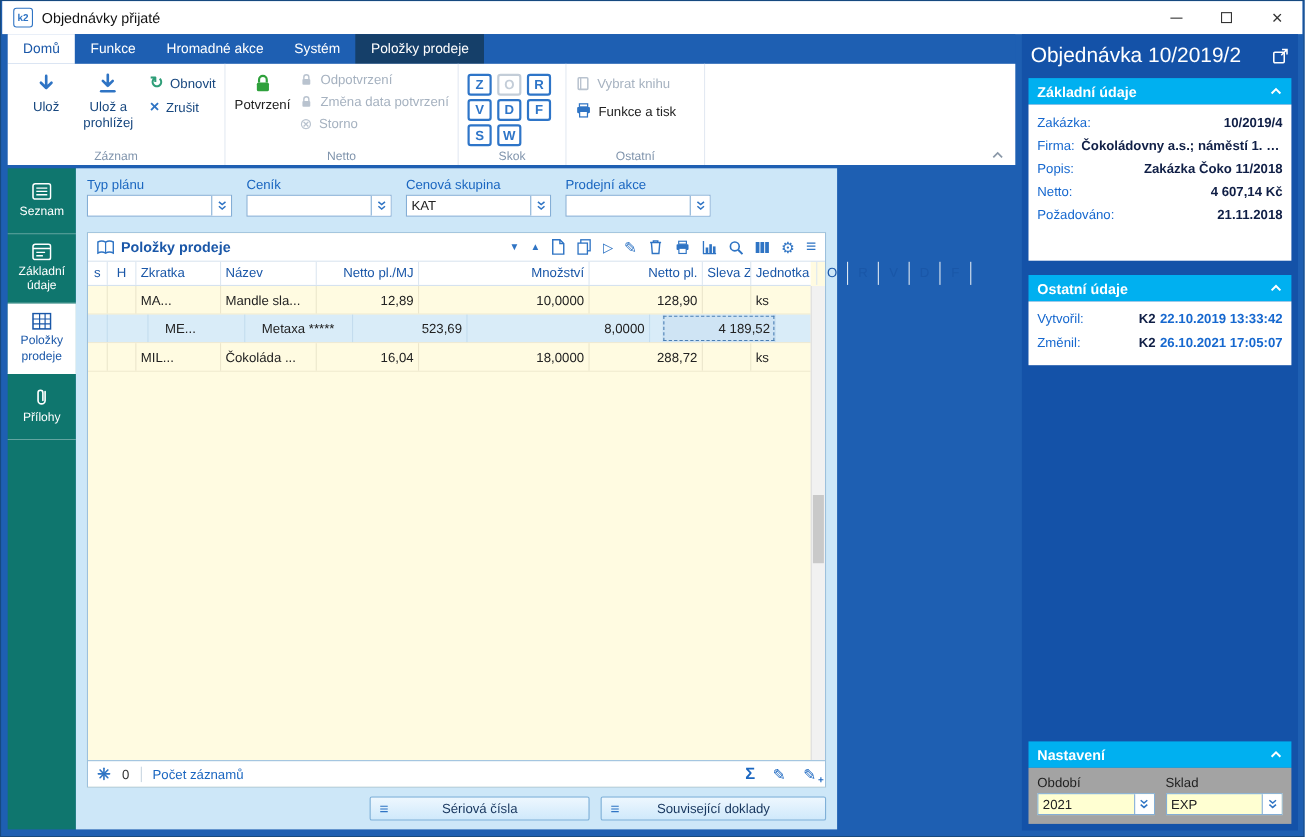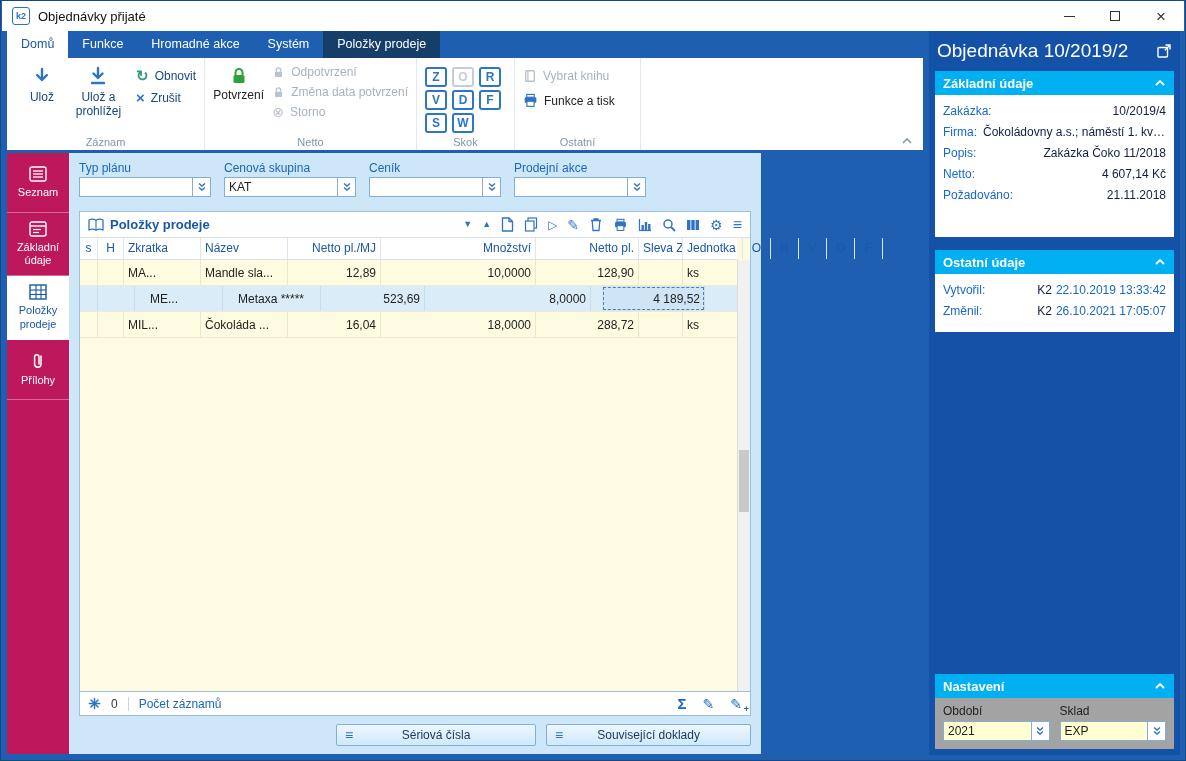--- a/index.html
+++ b/index.html
@@ -35,21 +35,21 @@
   .refresh-glyph { font-size:15px; line-height:14px; color:#2f9e78; font-weight:bold; }
   .x-glyph { font-size:15px; line-height:14px; color:#2f74c4; font-weight:bold; }
   .storno-glyph { font-size:14px; line-height:14px; color:#b9c3cf; }
   .skok-grid { display:grid; grid-template-columns:repeat(3,22px); gap:3px 5px; margin-top:4px; }
   .skbtn { width:22px; height:20px; border:2px solid #2e75c8; border-radius:3px; background:#fff; color:#2e75c8; font-weight:bold; font-size:12px; display:flex; align-items:center; justify-content:center; }
   .skbtn.disabled { border-color:#c3cdd8; color:#c3cdd8; }
   .ostatni-col { display:flex; flex-direction:column; gap:10px; margin-top:6px; }
   .ribbon-collapse { position:absolute; right:10px; bottom:5px; color:#8a98a8; }
 
   
-  .sidebar { position:absolute; left:6px; top:152px; width:62px; bottom:6px; background:#be185d; display:flex; flex-direction:column; }
+  .sidebar { position:absolute; left:6px; top:152px; width:62px; bottom:6px; background:#0f766e; display:flex; flex-direction:column; }
   .side-item { min-height:60px; padding:8px 2px; display:flex; flex-direction:column; align-items:center; justify-content:center; gap:4px; color:#fff; font-size:11px; text-align:center; line-height:1.2; border-bottom:1px solid rgba(255,255,255,0.35); }
   .side-item.active { background:#fff; color:#1a57a8; }
 
   
   .content { position:absolute; left:68px; top:152px; width:692px; bottom:6px; background:#cde7f8;padding-left:20px; }
   .filters { position:absolute; top:8px; left:10px; display:flex; gap:13px; }
   .filter { width:132px; }
   .filter-label { font-size:12px; color:#1a66c0; margin-bottom:2px; }
   .combo { height:20px; background:#fff; border:1px solid #84aed6; display:flex; align-items:stretch; }
   .combo-val { flex:1; font-size:12px; color:#222; padding:2px 4px; overflow:hidden; white-space:nowrap; }
@@ -100,21 +100,21 @@
   
   .panel { position:absolute; left:928px; top:30px; right:5px; bottom:5px; background:#1452a8; display:flex; flex-direction:column; padding:0 6px 6px 6px; }
   .panel-title { height:40px; display:flex; align-items:center; color:#fff; font-size:19px; padding:0 2px; }
   .panel-title .expand { margin-left:auto; color:#fff; }
   .sec-head { height:24px; background:#00b0f0; display:flex; align-items:center; justify-content:space-between; padding:0 8px; color:#fff; font-weight:bold; font-size:13px; flex:none; }
   .sec-box { background:#fff; padding:6px 8px; flex:none; }
   .sec-gap { height:13px; flex:none; }
   .box-basic { min-height:142px; }
   .frow { display:flex; align-items:baseline; line-height:21px; font-size:12px; }
   .flabel { color:#1668cf; white-space:nowrap; }
-  .fvalue { flex:1; text-align:right; color:#101f46; margin-left:6px; overflow:hidden; white-space:nowrap; text-overflow:ellipsis; }
+  .fvalue { flex:1; text-align:right; color:#101f46; margin-left:6px; overflow:hidden; white-space:nowrap; text-overflow:ellipsis;font-weight:bold; }
   .fuser { color:#101f46; } .fts { color:#1668cf; margin-left:4px; }
   .panel-spacer { flex:1; }
   .settings-box { display:flex; gap:10px; padding:4px 8px 8px 8px; background:#a3a3a3; flex:none; }
   .set-col { flex:1; }
   .set-label { font-size:12px; color:#222; margin:2px 0 3px; }
   .chev { color:#fff; }
 
   svg { display:block; }
 </style>
 </head>
@@ -317,34 +317,34 @@
         <div class="combo">
           <div class="combo-val"></div>
           <div class="combo-btn">
             <svg width="10" height="10" viewBox="0 0 10 10">
                 <path d="M2 1.5 L5 4 L8 1.5 M2 5.5 L5 8 L8 5.5" fill="none" stroke="currentColor" stroke-width="1.4"></path>
               </svg>
           </div>
         </div>
       </div>
       <div class="filter">
+        <div class="filter-label">Ceník</div>
+        <div class="combo">
+          <div class="combo-val"></div>
+          <div class="combo-btn">
+            <svg width="10" height="10" viewBox="0 0 10 10">
+                <path d="M2 1.5 L5 4 L8 1.5 M2 5.5 L5 8 L8 5.5" fill="none" stroke="currentColor" stroke-width="1.4"></path>
+              </svg>
+          </div>
+        </div>
+      </div>
+      <div class="filter">
         <div class="filter-label">Cenová skupina</div>
         <div class="combo">
           <div class="combo-val">KAT</div>
-          <div class="combo-btn">
-            <svg width="10" height="10" viewBox="0 0 10 10">
-                <path d="M2 1.5 L5 4 L8 1.5 M2 5.5 L5 8 L8 5.5" fill="none" stroke="currentColor" stroke-width="1.4"></path>
-              </svg>
-          </div>
-        </div>
-      </div>
-      <div class="filter">
-        <div class="filter-label">Ceník</div>
-        <div class="combo">
-          <div class="combo-val"></div>
           <div class="combo-btn">
             <svg width="10" height="10" viewBox="0 0 10 10">
                 <path d="M2 1.5 L5 4 L8 1.5 M2 5.5 L5 8 L8 5.5" fill="none" stroke="currentColor" stroke-width="1.4"></path>
               </svg>
           </div>
         </div>
       </div>
       <div class="filter">
         <div class="filter-label">Prodejní akce</div>
         <div class="combo">

